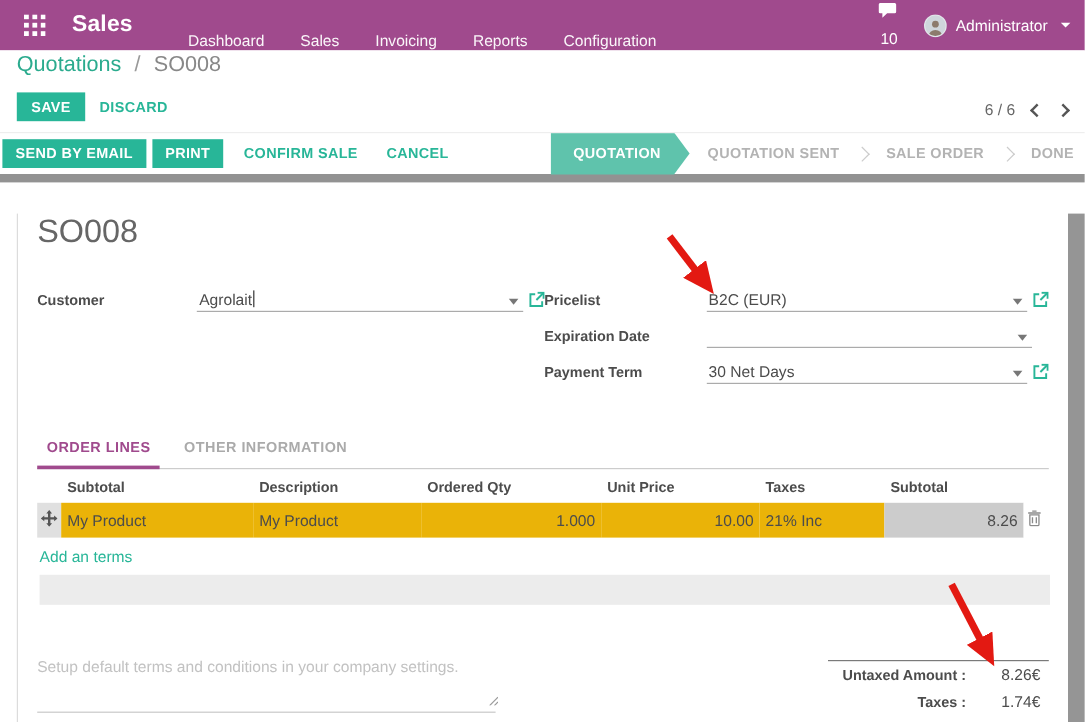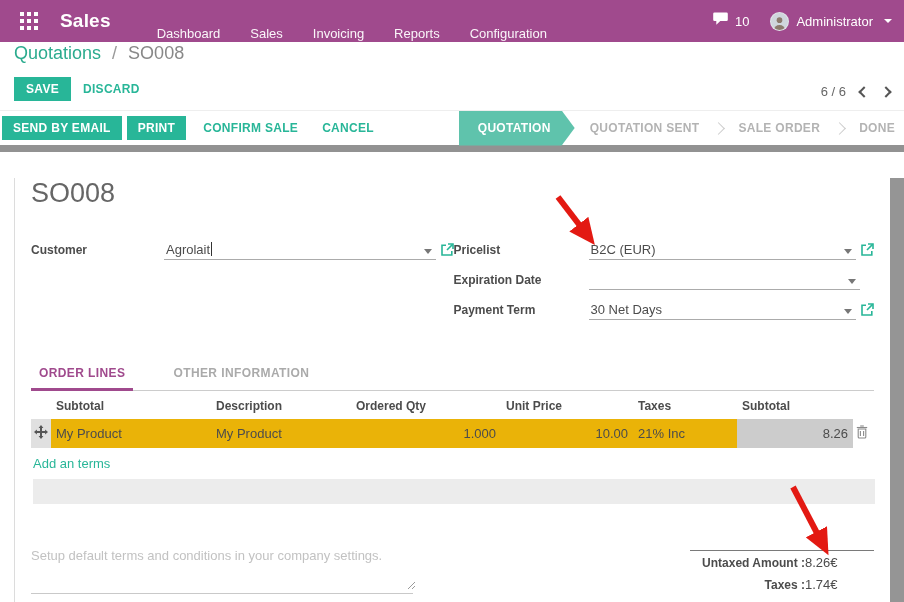--- a/index.html
+++ b/index.html
@@ -7,21 +7,21 @@
   body { font-family:"Liberation Sans", sans-serif; background:#fff; color:#4c4c4c; position:relative; }
 
   
   .navbar { height:42px; background:#a04a8d; display:flex; align-items:center; padding:0 12px; color:#fff; }
   .navbar .grid-btn { width:20px; height:20px; margin:0 20px 0 8px; cursor:pointer; display:flex; align-items:center; }
   .navbar .brand { font-size:19px; font-weight:700; letter-spacing:.2px; margin-right:44px; cursor:pointer; }
   .navbar .menu { display:flex; gap:26px; font-size:13px;margin-top:24px; }
   .navbar .menu-item { color:rgba(255,255,255,.95); cursor:pointer; padding:4px 2px; }
   .navbar .spacer { flex:1; }
   .navbar .right { display:flex; align-items:center; gap:7px; font-size:13px; }
-  .navbar .chat { display:flex; align-items:center; gap:5px; cursor:pointer; margin-right:14px; }
+  .navbar .chat { display:flex; align-items:center; gap:5px; cursor:pointer; margin-right:14px;flex-direction:column; }
   .avatar { width:19px; height:19px; border-radius:50%; background:#cfd6dc; display:flex; align-items:flex-end; justify-content:center; overflow:hidden; border:1px solid rgba(255,255,255,.4); }
   .user-caret { width:0; height:0; border-left:4px solid transparent; border-right:4px solid transparent; border-top:4px solid #fff; margin-left:4px; }
 
   
   .control-panel { background:#fff; padding:1px 14px 9px 14px; position:relative; }
   .breadcrumb { font-size:18px; color:#888; }
   .breadcrumb .bc-link { color:#2bab8e; cursor:pointer; }
   .breadcrumb .bc-sep { margin:0 6px; color:#999; }
   .pager { position:absolute; right:14px; top:42px; display:flex; align-items:center; gap:14px; font-size:13px; color:#666; }
   .pager .chev { width:8px; height:8px; border-top:2px solid #555; border-right:2px solid #555; cursor:pointer; }
@@ -58,21 +58,21 @@
   .field-label { font-size:12px; font-weight:700; color:#4c4c4c; padding-bottom:3px; }
   .col-left  .field-label { width:133px; }
   .col-right .field-label { width:135px; }
   .field-widget { flex:1; display:flex; align-items:flex-end; }
   .field-input { flex:1; border-bottom:1px solid #ababab; font-size:13px; color:#4c4c4c; padding:0 2px 2px 2px; display:flex; align-items:center; min-height:19px; cursor:text; }
   .caret-down { width:0; height:0; border-left:4px solid transparent; border-right:4px solid transparent; border-top:5px solid #777; margin-left:-12px; margin-bottom:6px; cursor:pointer; }
   .ext-link { width:14px; height:14px; margin:0 0 3px 8px; cursor:pointer; flex:none; }
   .text-cursor { display:inline-block; width:1px; height:14px; background:#333; margin-left:1px; }
 
   
-  .tabs { display:flex; gap:32px; margin-top:31px; border-bottom:1px solid #ccc; }
+  .tabs { display:flex; gap:12px; margin-top:31px; border-bottom:1px solid #ccc; }
   .tab { font-size:12px; font-weight:700; letter-spacing:.4px; padding:6px 8px 8px 8px; cursor:pointer; color:#aaa; }
   .tab.active { color:#a04a8d; border-bottom:3px solid #a04a8d; margin-bottom:-1px; }
 
   
   table.o-list { width:844px; border-collapse:collapse; table-layout:fixed; }
   .o-list th { font-size:12px; font-weight:700; color:#4c4c4c; text-align:left; padding:8px 5px 6px 5px; }
   .o-list td { font-size:13px; color:#4c4c4c; padding:6px 5px; height:27px; }
   .o-list .data-row td { background:#eab308; }
   .o-list td.cell-handle { background:#e0e0e0 !important; width:20px; padding:6px 3px; cursor:move; }
   .o-list td.cell-subtotal { background:#cccccc !important; text-align:right; }
@@ -86,21 +86,21 @@
   .bottom { display:flex; margin-top:44px; }
   .terms { width:382px; }
   .terms-placeholder { font-size:13px; color:#c2c2c2; cursor:text; }
   .terms-line { margin-top:21px; border-bottom:1px solid #c9c9c9; position:relative; height:10px; }
   .terms-resize { position:absolute; right:-2px; bottom:0; cursor:nwse-resize; }
   .bottom .spacer { flex:1; }
   .totals { width:184px; margin-top:2px; }
   .t-row { display:flex; align-items:baseline; justify-content:flex-end; padding:4px 7px 3px 0; }
   .t-row.first { border-top:1px solid #7a7a7a; }
   .t-label { font-size:12px; font-weight:700; color:#4c4c4c; }
-  .t-value { font-size:13px; color:#4c4c4c; width:62px; }
+  .t-value { font-size:13px; color:#4c4c4c; width:62px; text-align:right; }
 
   .arrows-overlay { position:absolute; top:0; left:0; width:904px; height:602px; pointer-events:none; z-index:50; }
 </style>
 </head>
 <body>
 
 <div class="navbar">
   <div class="grid-btn">
     <svg width="18" height="18" viewBox="0 0 18 18">
         <g fill="#fff">

